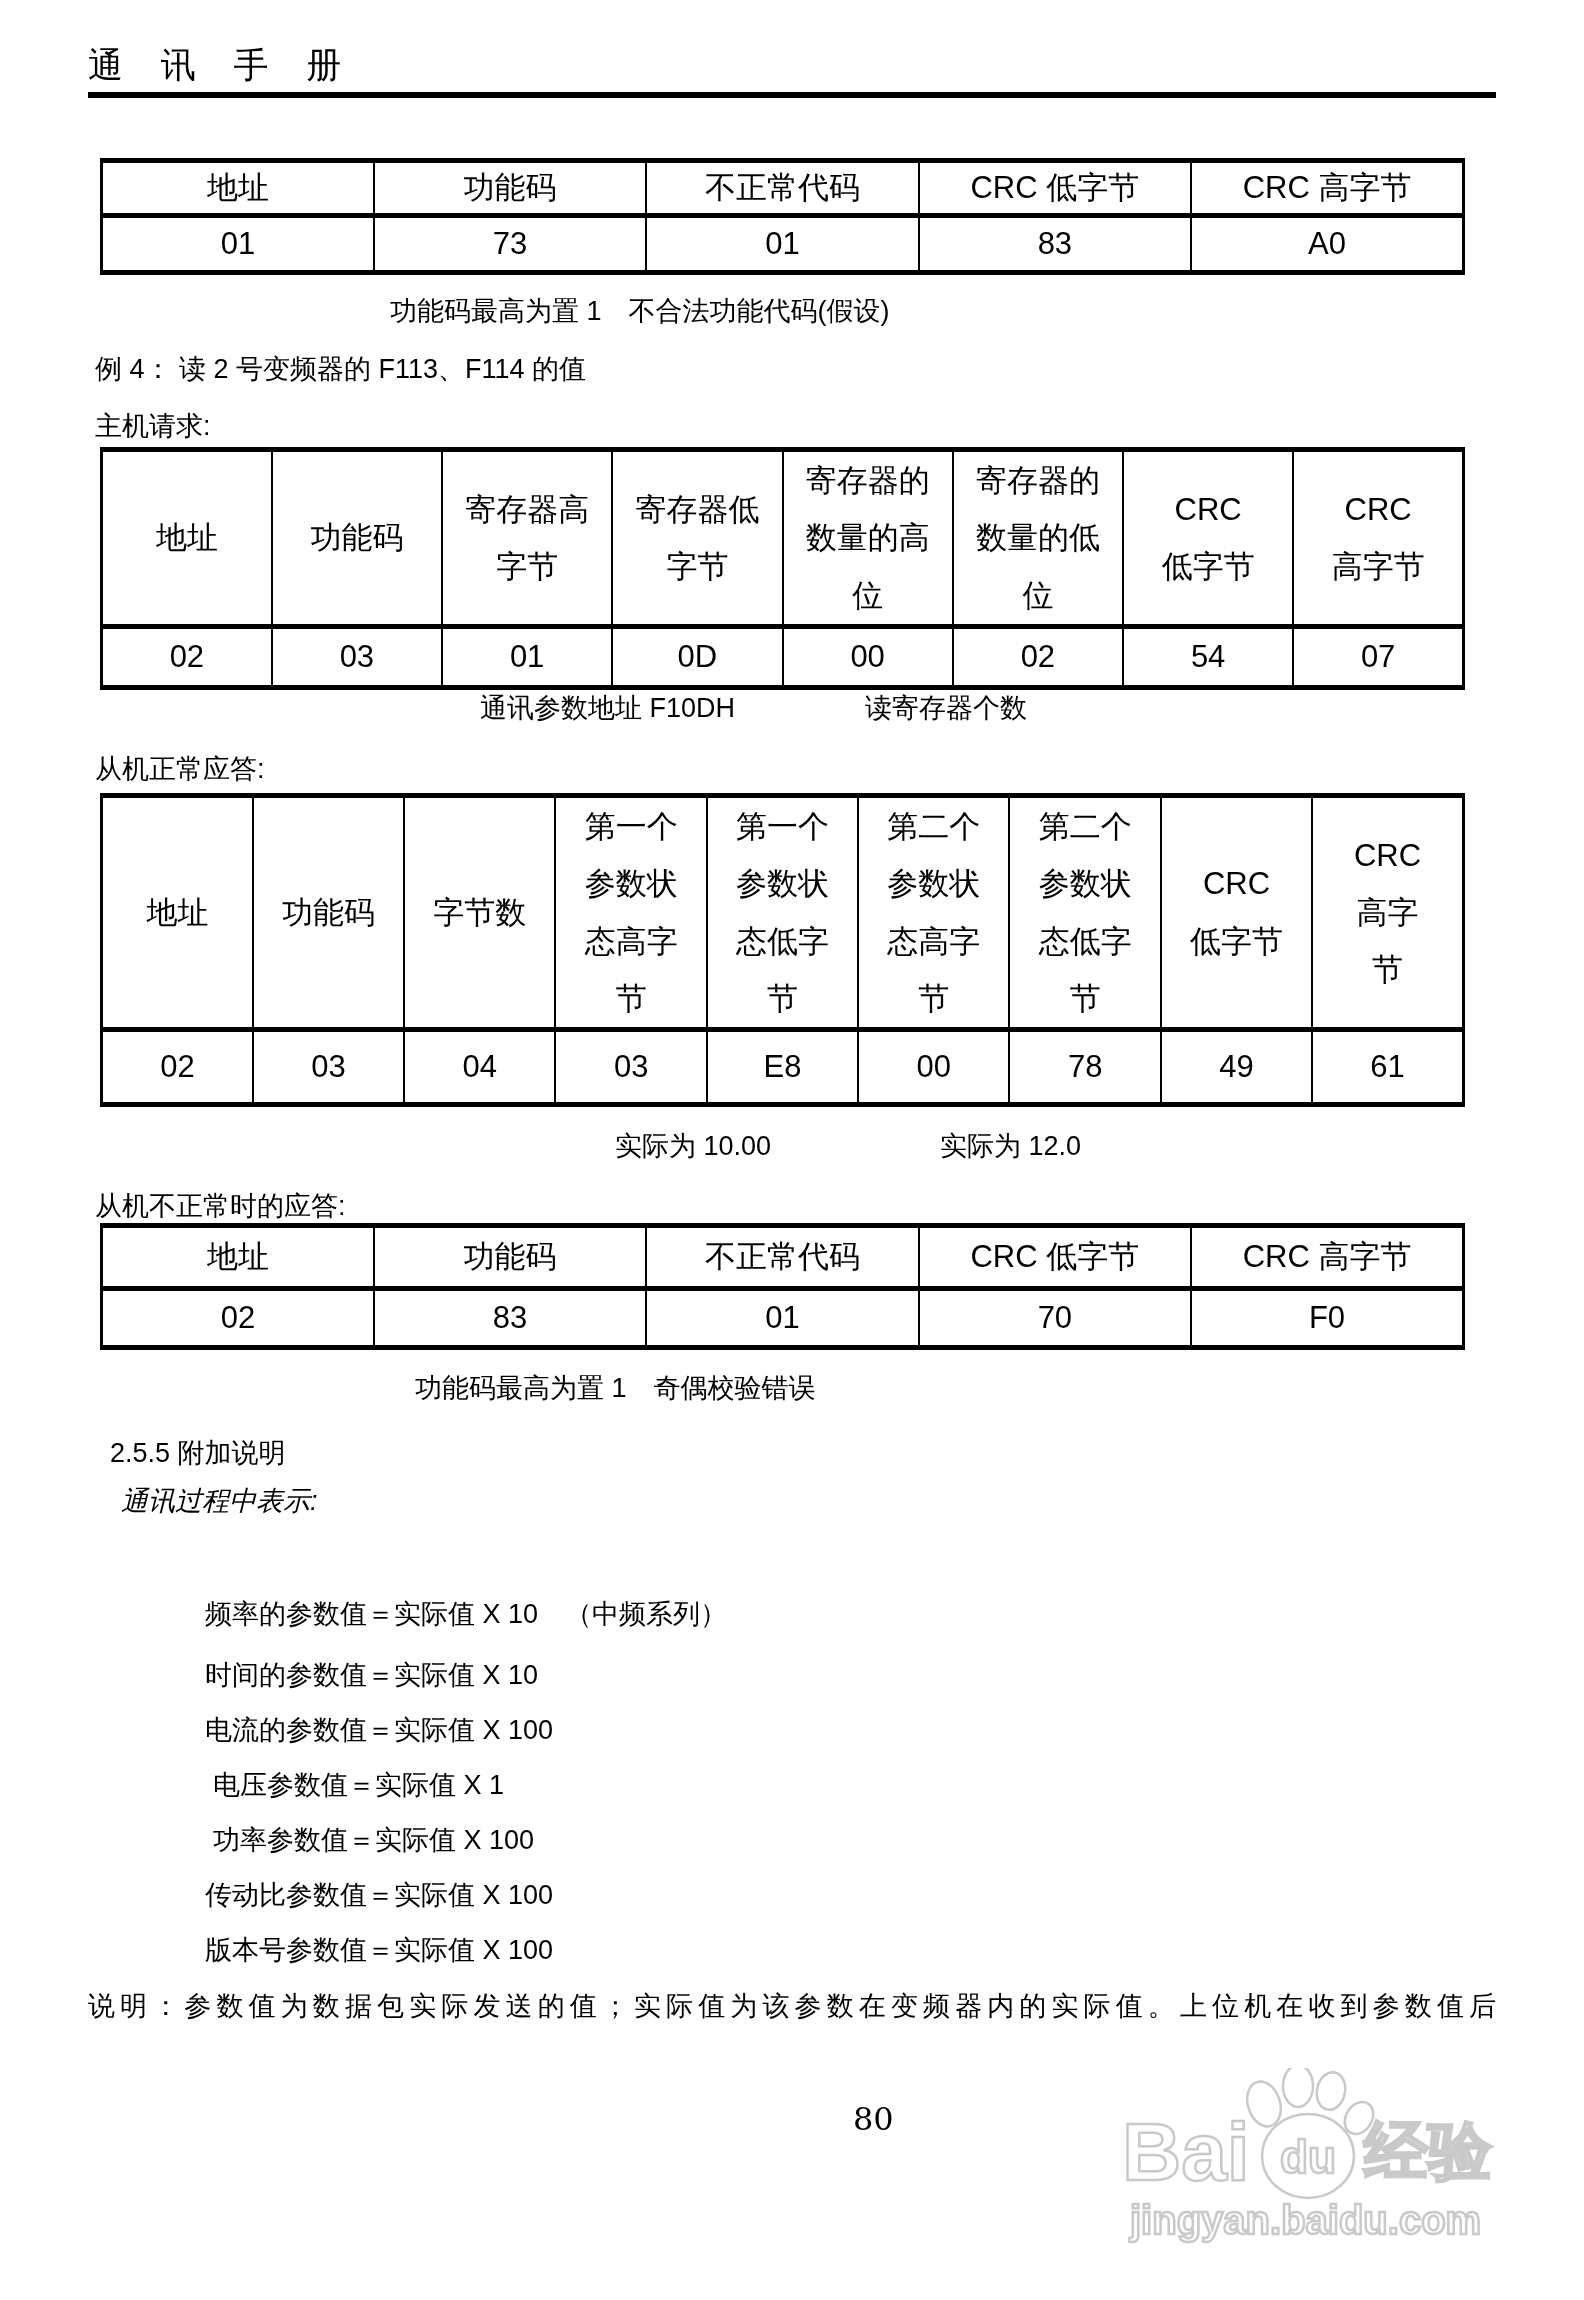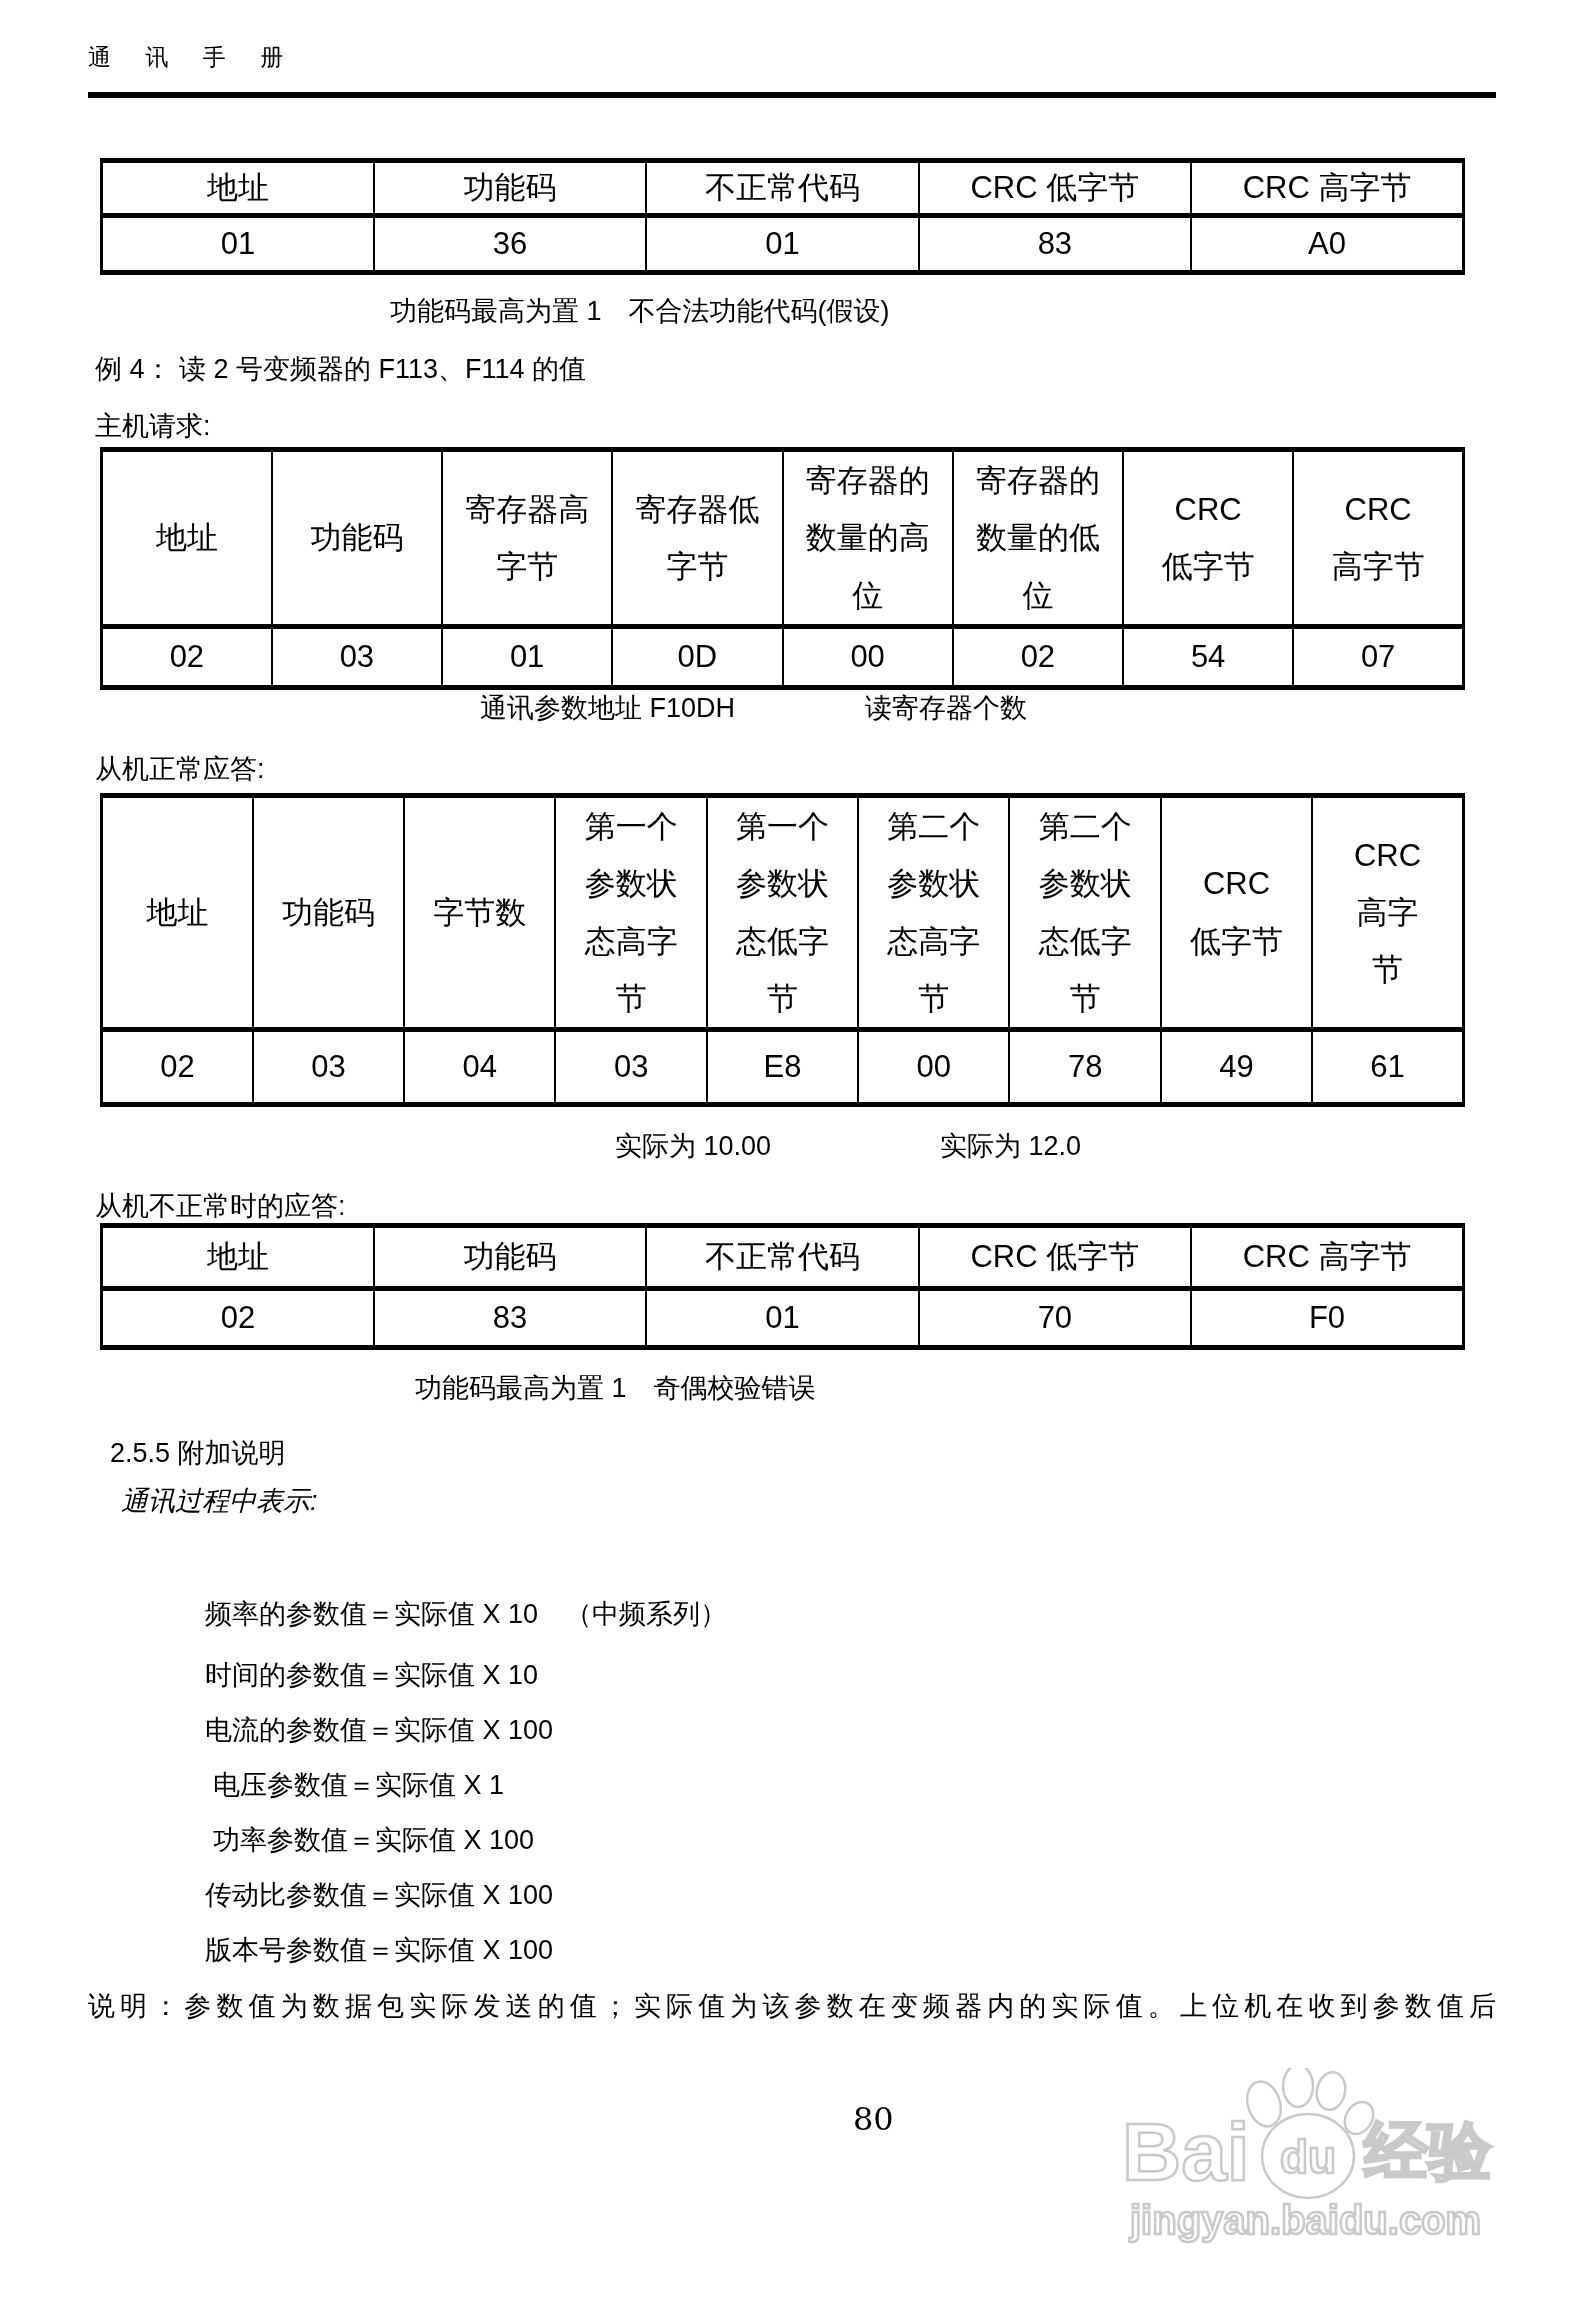--- a/index.html
+++ b/index.html
@@ -5,21 +5,21 @@
   html,body { margin:0; padding:0; background:#ffffff; }
   .page {
     position:relative; width:1584px; height:2300px;
     background:#ffffff; color:#000;
     font-family:"Liberation Sans", sans-serif;
     overflow:hidden;
   }
   .abs { position:absolute; }
   .txt { font-size:27px; line-height:1.2; white-space:nowrap; }
 
-  .page-title { font-size:23px; letter-spacing:14px; }
+  .page-title { font-size:35px; letter-spacing:14px; }
   .rule { background:#000; }
 
   table.doc-table {
     border-collapse:collapse; table-layout:fixed; background:#fff;
     border:3px solid #000; border-top-width:5px; border-bottom-width:5px;
   }
   table.doc-table td {
     border:2px solid #000; text-align:center; vertical-align:middle;
     font-size:31px; padding:0 4px; white-space:pre-line; line-height:1.25;
   }
@@ -46,21 +46,21 @@
     <tbody>
         <tr class="hdr">
       <td>地址</td>
       <td>功能码</td>
       <td>不正常代码</td>
       <td>CRC 低字节</td>
       <td>CRC 高字节</td>
     </tr>
     <tr class="val">
       <td>01</td>
-      <td>36</td>
+      <td>73</td>
       <td>01</td>
       <td>83</td>
       <td>A0</td>
     </tr>
   </tbody>
     </table>
 
   <div class="abs txt" style="left:390px; top:295px;">功能码最高为置 1　不合法功能代码(假设)</div>
 
   <div class="abs txt" style="left:95px; top:353px;">例 4：  读 2 号变频器的 F113、F114 的值</div>

